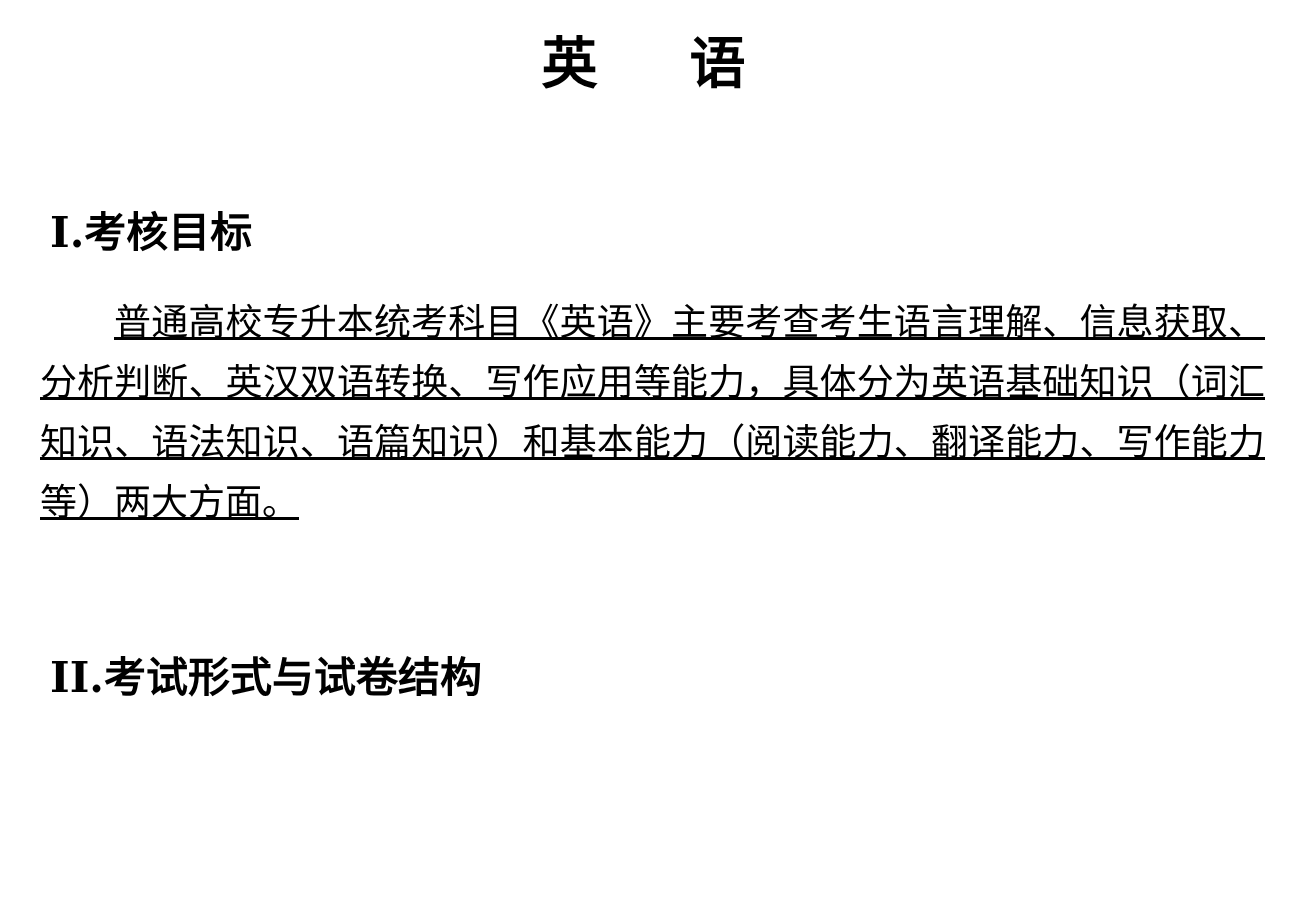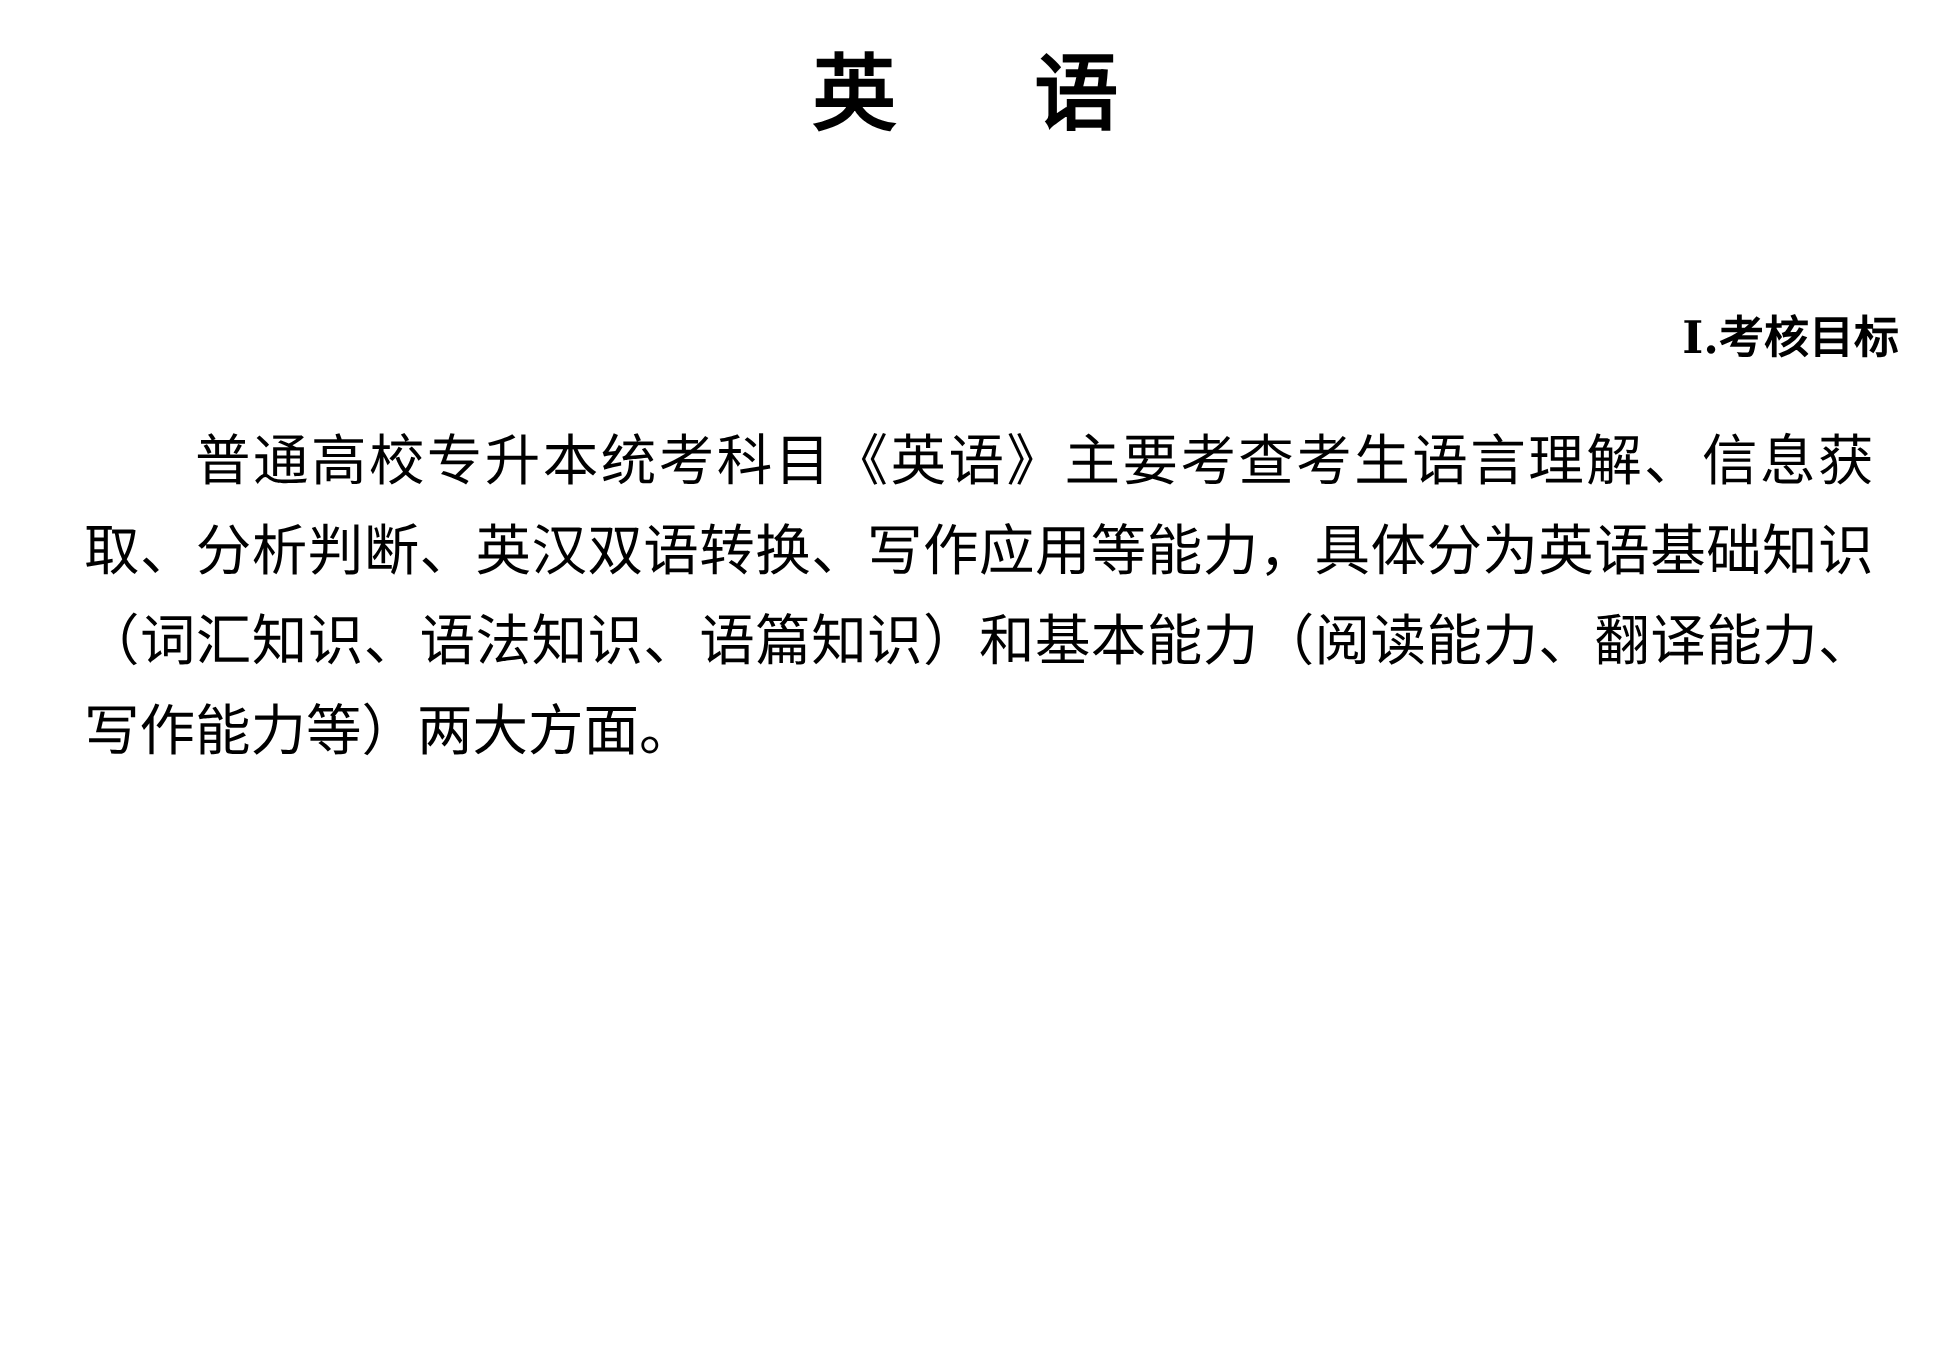--- a/index.html
+++ b/index.html
@@ -25,60 +25,62 @@
     text-align: center;
     font-family: "DejaVu Sans", "Liberation Sans", sans-serif;
     font-weight: bold;
     font-size: 56px;
     letter-spacing: 18px;
     margin: 0;
     padding-top: 32px;
     line-height: 1.15;
   }
   .section-heading {
-    text-align: right;
+    text-align: left;
     font-family: "DejaVu Sans", "Liberation Sans", sans-serif;
     font-weight: bold;
-    font-size: 30px;
+    font-size: 42px;
     line-height: 1.2;
-    margin: 5px;
+    margin: 16px;
   }
   .section-heading .numeral {
     font-family: "DejaVu Serif", "Liberation Serif", serif;
     font-weight: bold;
   }
   #heading-1 {
     margin-top: 112px;
   }
   #heading-2 {
     margin-top: 120px;
   }
   .body-paragraph {
     font-size: 37px;
     line-height: 1.62;
     text-align: justify;
     text-justify: inter-ideograph;
     text-indent: 2em;
-    margin: 16px;
+    margin: 0;
     padding: 0 6px;
+    text-decoration: underline;
   }
   #para-1 {
     margin-top: 34px;
   }
   #para-2 {
     margin-top: 28px;
     text-indent: 1em;
   }
 </style>
 </head>
 <body>
 
 <div class="page">
 
   <h1 class="doc-title">英　语</h1>
 
   <h2 class="section-heading" id="heading-1"><span class="numeral">I.</span><span>考核目标</span></h2>
 
   <p class="body-paragraph" id="para-1">普通高校专升本统考科目《英语》主要考查考生语言理解、信息获取、分析判断、英汉双语转换、写作应用等能力，具体分为英语基础知识（词汇知识、语法知识、语篇知识）和基本能力（阅读能力、翻译能力、写作能力等）两大方面。</p>
 
+  <h2 class="section-heading" id="heading-2"><span class="numeral">II.</span><span>考试形式与试卷结构</span></h2>
 
 
 </div>
 
 </body></html>

